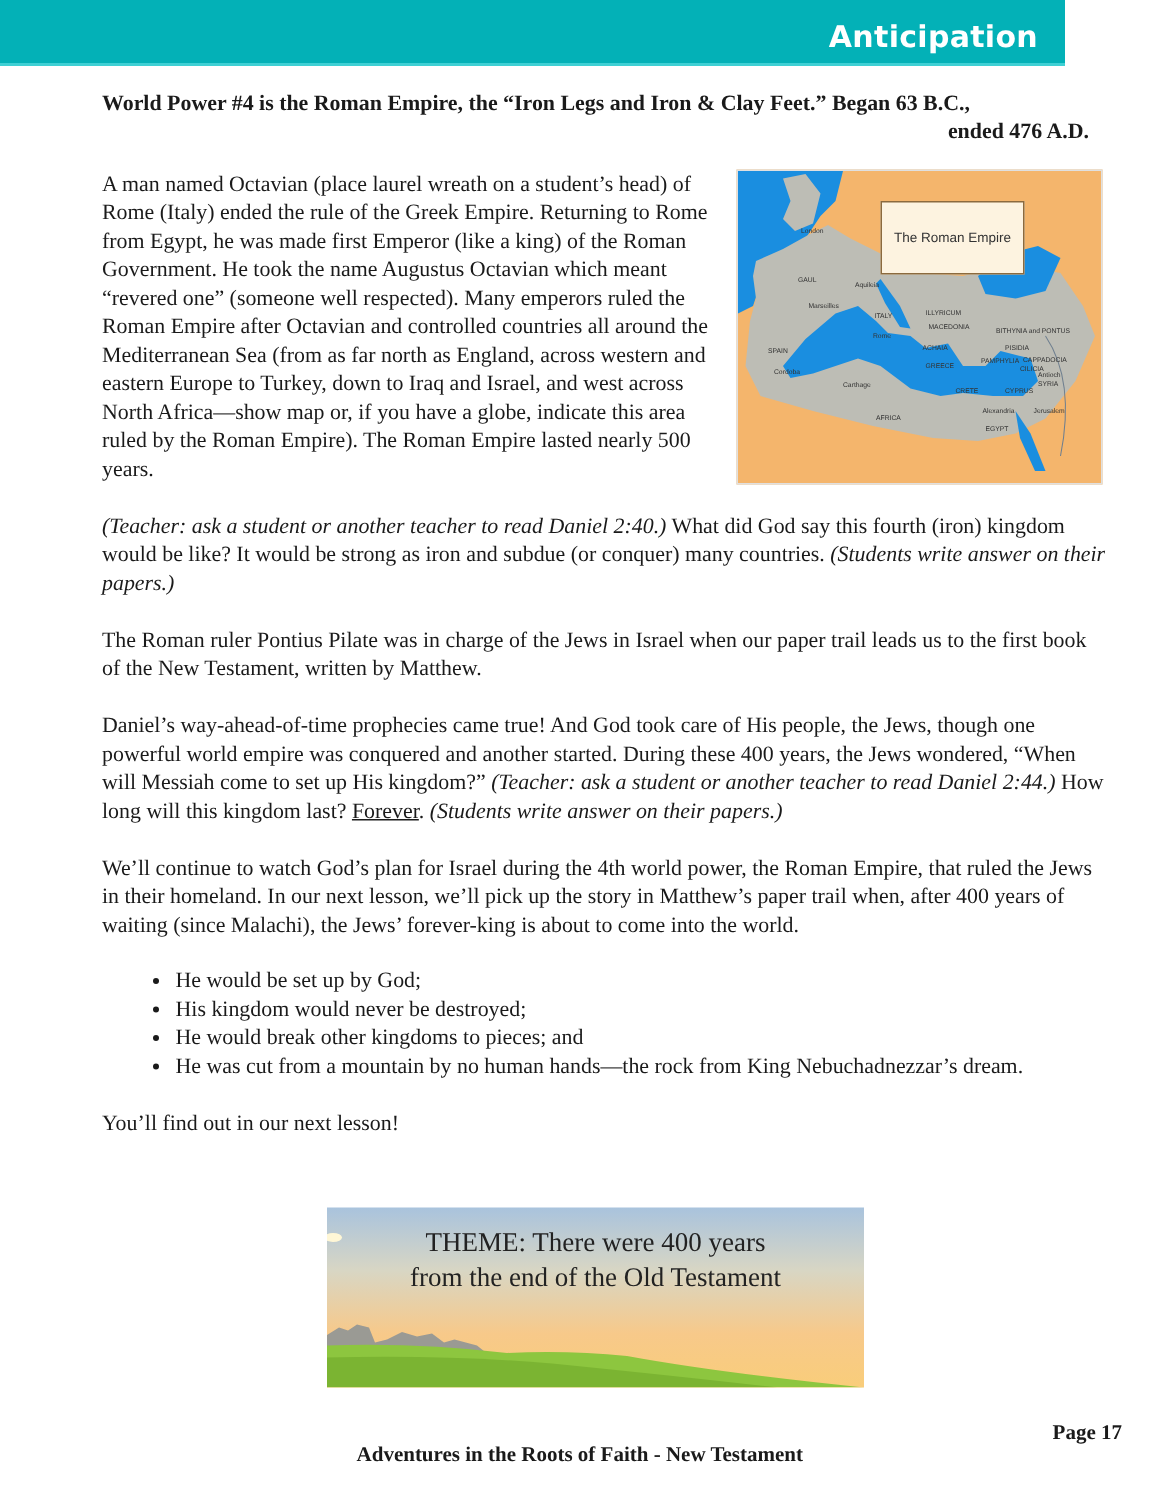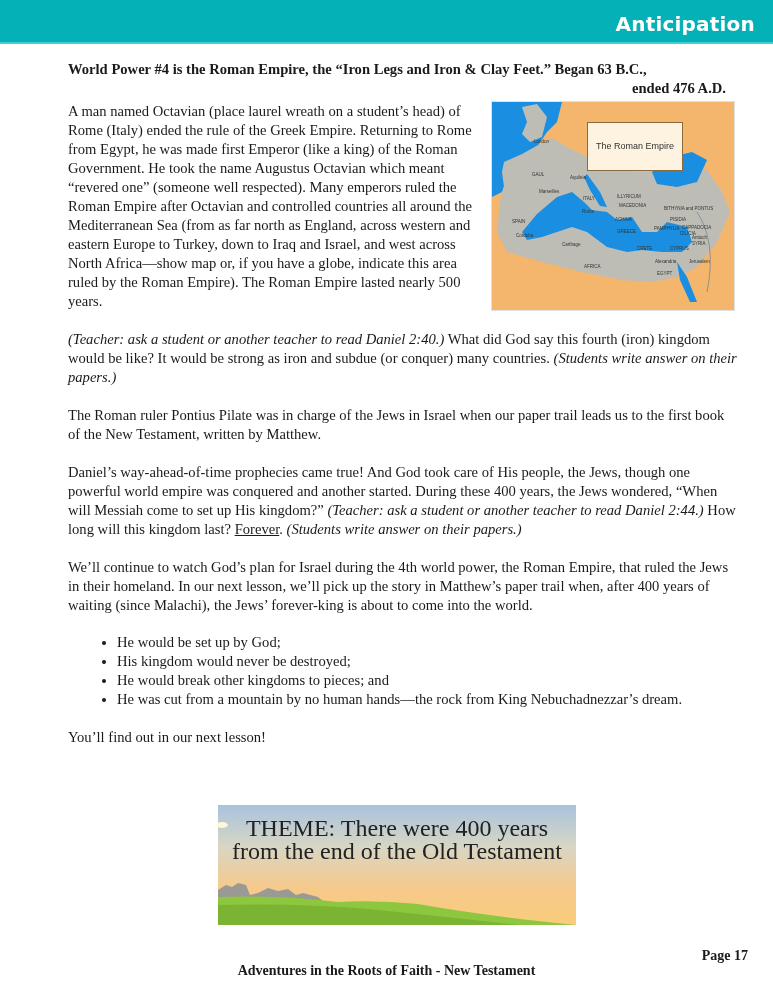--- a/index.html
+++ b/index.html
@@ -2,32 +2,32 @@
 <html><head>
   <meta charset="utf-8">
   <style>
     html, body { margin: 0; padding: 0; }
     body {
       width: 773px; height: 1000px; position: relative; overflow: hidden;
       background: #ffffff; color: #1a1a1a;
       font-family: "Liberation Serif", "DejaVu Serif", serif;
     }
     .header-bar {
-      position: absolute; left: 0; top: 0; width: 773px; height: 42px;
+      position: absolute; left: 0; top: 0; width: 710px; height: 42px;
       background: #03b1b7; border-bottom: 2px solid #3fd0d4;
     }
     .header-title {
       position: absolute; right: 18px; top: 12px;
       font-family: "DejaVu Sans", "Liberation Sans", sans-serif;
       font-weight: bold; font-size: 20px; color: #ffffff; letter-spacing: 0.2px;
     }
     .content { position: absolute; left: 68px; top: 60px; width: 672px; font-size: 14.6px; line-height: 19px; }
     .intro { font-weight: bold; }
     .intro .right { display: block; text-align: right; padding-right: 14px; }
-    .row { position: relative; margin-top: 4px; }
+    .row { position: relative; margin-top: 16px; }
     .octavian { width: 410px; margin: 0; }
     .map {
       position: absolute; left: 423px; top: -1px; width: 242px; height: 208px;
       background: #f4b56c; overflow: hidden; border: 1px solid #e0e0e0;
     }
     .map svg { display: block; }
     .map-title {
       position: absolute; left: 95px; top: 20px; padding: 14px 8px;
       background: #fdf3e0; border: 1px solid #8b6a3e;
       font-family: "Liberation Sans", sans-serif; font-size: 9px; color: #333;
@@ -39,21 +39,21 @@
     .u { text-decoration: underline; }
     ul.clues { margin: 18px 0 0 0; padding-left: 49px; }
     ul.clues li { margin: 0; }
     .theme {
       position: absolute; left: 218px; top: 805px; width: 358px; height: 120px; overflow: hidden;
       background: linear-gradient(#a9c3dd 0%, #d8d6c4 35%, #f7c98a 70%, #f9cd7a 100%);
     }
     .theme svg { position: absolute; left: 0; top: 0; }
     .theme-text {
       position: absolute; left: 0; top: 12px; width: 100%; text-align: center;
-      font-size: 24px; line-height: 23px; color: #222;
+      font-size: 18px; line-height: 23px; color: #222;
     }
     .page-num { position: absolute; right: 25px; top: 948px; font-weight: bold; font-size: 14px; }
     .footer { position: absolute; left: 0; width: 773px; top: 963px; text-align: center; font-weight: bold; font-size: 14px; }
   </style>
 </head>
 <body>
 
 <div class="header-bar">
   <span class="header-title">Anticipation</span>
 </div>

